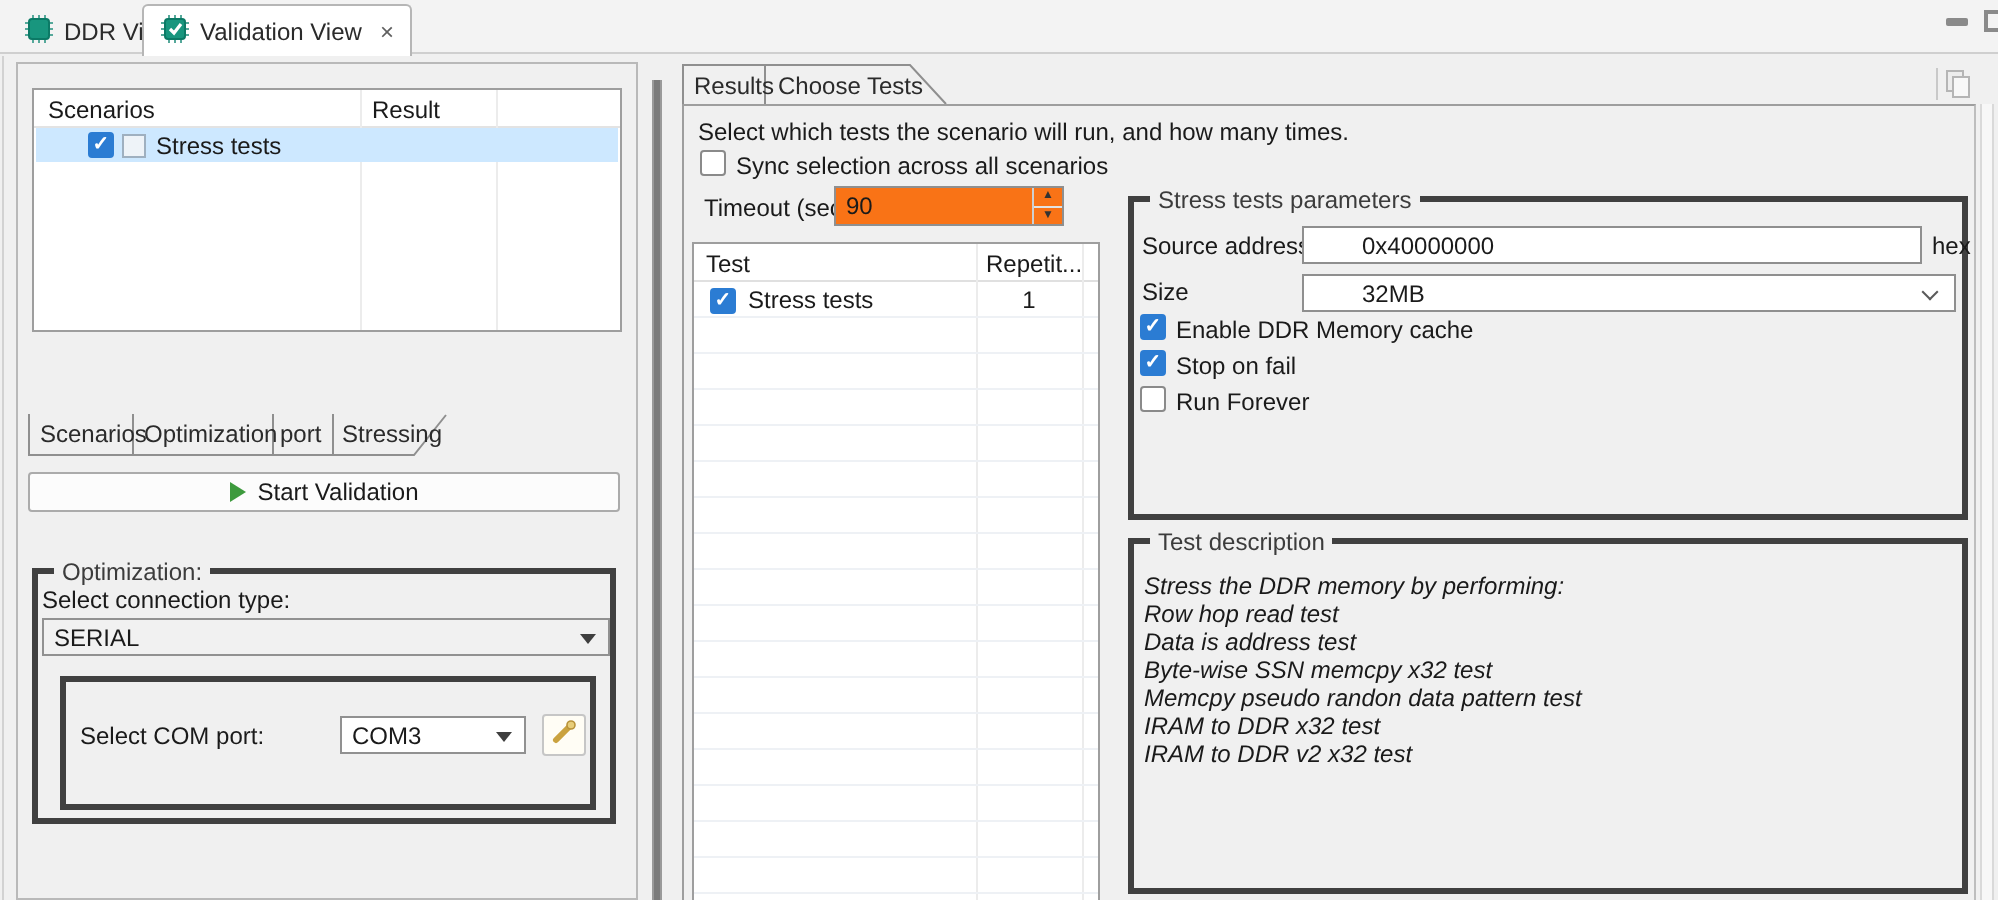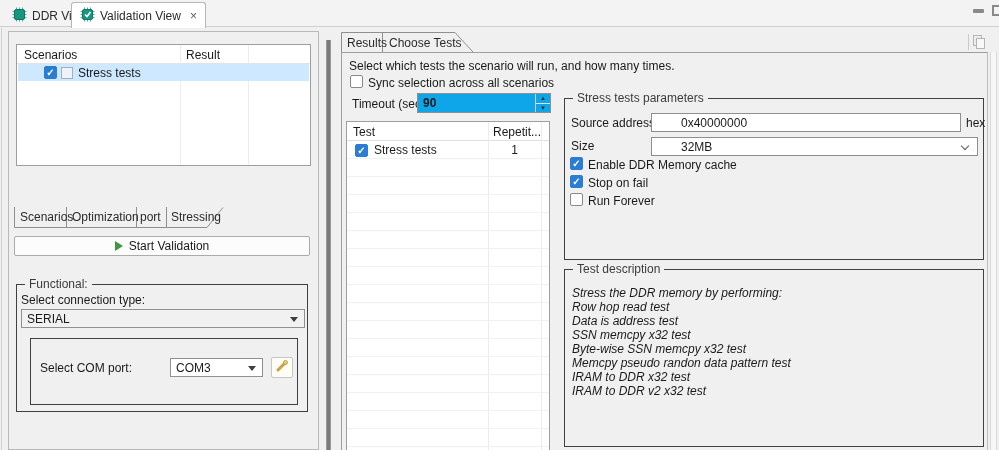--- a/index.html
+++ b/index.html
@@ -27,21 +27,21 @@
   .winedge { left:1px; top:28px; width:1px; height:422px; background:#d2d2d2; }
 
   
   .cb { width:13px; height:13px; border:1px solid #8a8a8a; background:#fff; border-radius:2px; }
   .cb.on { background:#2b7cd3; border-color:#2b7cd3; }
   .cb.on::after { content:"✓"; display:block; color:#fff; font-size:10px; font-weight:bold; line-height:11px; text-align:center; }
   .combo { border:1px solid #919191; background:#f1f1f1; }
   .combo .val { position:absolute; left:5px; top:2px; }
   .tri { width:0; height:0; border-left:4px solid transparent; border-right:4px solid transparent; border-top:5px solid #3f3f3f; position:absolute; right:6px; top:7px; }
   .chev { position:absolute; right:9px; top:5px; width:6px; height:6px; border-right:1px solid #5a5a5a; border-bottom:1px solid #5a5a5a; transform:rotate(45deg); }
-  .group { border:1px solid #404040; background:#f0f0f0; }
+  .group { border:3px solid #404040; background:#f0f0f0; }
   .glabel { position:absolute; top:-8px; left:8px; background:#f0f0f0; padding:0 4px; color:#3c3c3c; }
   .txt { white-space:nowrap; }
 
   
   .leftpanel { left:8px; top:31px; width:311px; height:419px; border:1px solid #b9b9b9; background:#f0f0f0; }
   .scentable { left:16px; top:44px; width:295px; height:122px; background:#fff; border:1px solid #9e9e9e;text-decoration:underline; }
   .scenhead { position:absolute; left:0; top:0; right:0; height:19px; border-bottom:1px solid #e3e3e3; }
   .colline { position:absolute; top:0; bottom:0; width:1px; background:#ececec; }
   .scenrow { position:absolute; left:1px; right:1px; top:19px; height:17px; background:#cde8ff; display:flex; align-items:center; }
   .graybox { width:12px; height:12px; border:1px solid #9fb0c0; background:#eef3f8; margin-left:4px; }
@@ -51,21 +51,21 @@
   .play { width:0; height:0; border-top:5px solid transparent; border-bottom:5px solid transparent; border-left:8px solid #3d9a3d; }
   .sash { left:326px; top:40px; width:5px; height:410px; background:#7b7b7b; border-left:1px solid #9a9a9a; border-right:1px solid #9a9a9a; }
 
   
   .rcontent { left:341px; top:52px; width:647px; height:398px; background:#f0f0f0;
               border-top:1px solid #9e9e9e; border-left:1px solid #9e9e9e; border-right:1px solid #bdbdbd; }
   .rtablabel { top:36px; color:#2b2b2b; }
   .toolsep { left:968px; top:34px; width:1px; height:16px; background:#c9c9c9; }
   .scrollstrip { left:990px; top:52px; width:7px; height:398px; background:#f7f7f7; border-left:1px solid #d9d9d9; border-right:1px solid #d9d9d9; }
 
-  .spinner { left:417px; top:93px; width:134px; height:20px; background:#0ea5e9; border:1px solid #8f8f8f;font-weight:bold; }
+  .spinner { left:417px; top:93px; width:115px; height:20px; background:#f97316; border:1px solid #8f8f8f; }
   .spinner .val { position:absolute; left:5px; top:2px; }
   .spinbtns { position:absolute; right:0; top:0; bottom:0; width:15px; border-left:1px solid #cfcfcf; display:flex; flex-direction:column; }
   .spinbtns div { flex:1; display:flex; align-items:center; justify-content:center; font-size:6px; color:#333; }
   .spinbtns div:first-child { border-bottom:1px solid #e2e2e2; }
 
   .testtable { left:346px; top:121px; width:204px; height:329px; background:#fff; border:1px solid #9e9e9e; border-bottom:none; }
   .testhead { position:absolute; left:0; top:0; right:0; height:19px; border-bottom:1px solid #e0e0e0; }
   .testrows { position:absolute; left:0; top:19px; right:0; bottom:0;
               background-image:repeating-linear-gradient(to bottom, transparent 0 17px, #eef1f5 17px 18px); }
   .testrow { position:absolute; left:0; top:0; right:0; height:18px; display:flex; align-items:center; }
@@ -156,21 +156,21 @@
 <span class="abs txt tabfold-label" style="left:72px;">Optimization</span>
 <span class="abs txt tabfold-label" style="left:140px;">port</span>
 <span class="abs txt tabfold-label" style="left:171px;">Stressing</span>
 
 <div class="abs startbtn">
   <span class="play"></span>
   <span class="txt">Start Validation</span>
 </div>
 
 <div class="abs group" style="left:16px; top:284px; width:292px; height:128px;">
-  <span class="glabel txt">Functional:</span>
+  <span class="glabel txt">Optimization:</span>
 </div>
 <span class="abs txt" style="left:21px; top:293px;">Select connection type:</span>
 <div class="abs combo" style="left:21px; top:309px; width:284px; height:19px;">
   <span class="val txt">SERIAL</span>
   <span class="tri"></span>
 </div>
 <div class="abs group" style="left:30px; top:338px; width:268px; height:67px;"></div>
 <span class="abs txt" style="left:40px; top:361px;">Select COM port:</span>
 <div class="abs combo" style="left:170px; top:358px; width:93px; height:19px; background:#fff;">
   <span class="val txt">COM3</span>
@@ -256,18 +256,17 @@
 <span class="abs cb" style="left:570px; top:193px;"></span>
 <span class="abs txt" style="left:588px; top:194px;">Run Forever</span>
 
 <div class="abs group" style="left:564px; top:269px; width:420px; height:178px;">
   <span class="glabel txt">Test description</span>
 </div>
 <div class="abs desclines" style="left:572px; top:286px; width:405px;">
   <span>Stress the DDR memory by performing:</span>
   <span>Row hop read test</span>
   <span>Data is address test</span>
-  <span>SSN memcpy x32 test</span>
   <span>Byte-wise SSN memcpy x32 test</span>
   <span>Memcpy pseudo randon data pattern test</span>
   <span>IRAM to DDR x32 test</span>
   <span>IRAM to DDR v2 x32 test</span>
 </div>
 
 </body></html>

